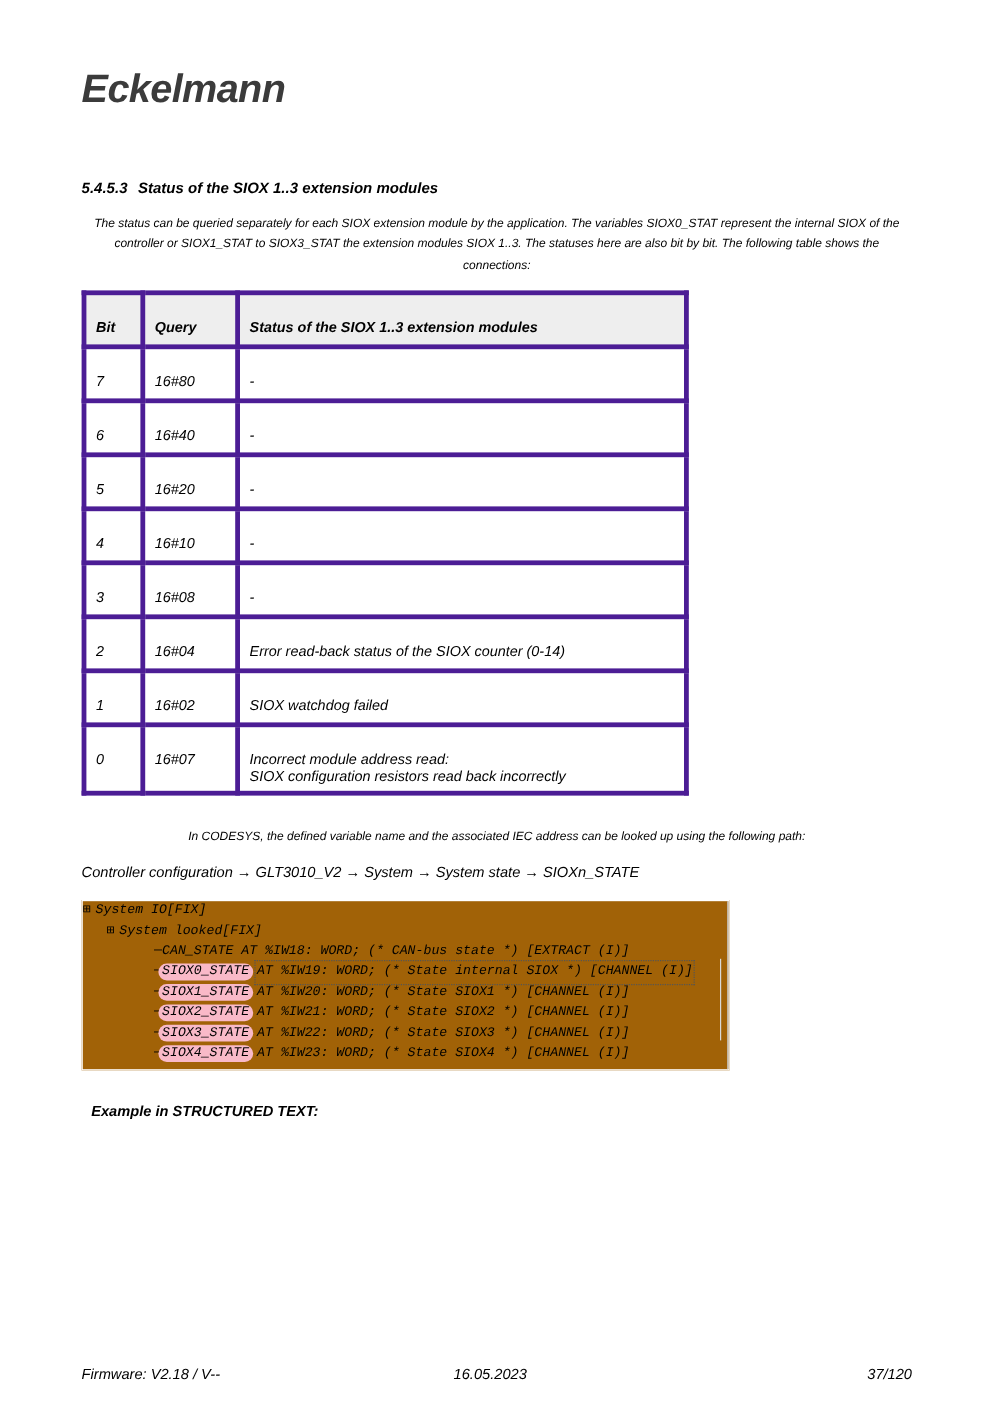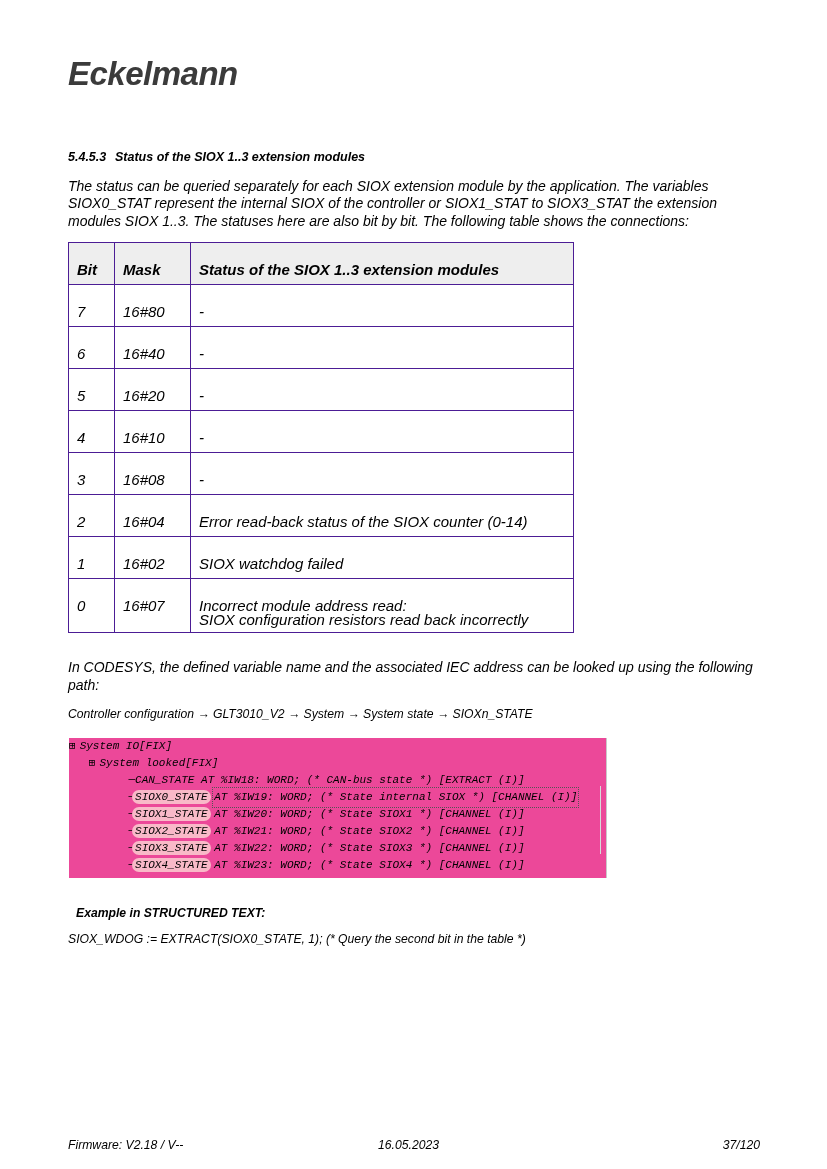--- a/index.html
+++ b/index.html
@@ -42,35 +42,35 @@
     font-size: 12.5px;
     font-weight: bold;
     margin: 0 0 14px 0;
     color: #000;
   }
   h1.section-title .num {
     display: inline-block;
     min-width: 47px;
   }
   p.para {
-    font-size: 14px;
+    font-size: 10px;
     line-height: 17.4px;
     margin: 0 0 12px 0;
-    text-align: left;
+    text-align: center;
   }
   table.bit-table {
     border-collapse: collapse;
     width: 506px;
     margin-top: 8px;
     margin-bottom: 26px;
   }
   table.bit-table th, table.bit-table td {
-    border: 1px solid #4c1d95;
+    border: 4px solid #4c1d95;
     padding: 20px 7px 5px 8px;
-    font-size: 15px;
+    font-size: 12px;
     vertical-align: top;
     line-height: 14px;
   }
   table.bit-table th {
     background: #eeeeee;
     font-weight: bold;
     text-align: left;
     height: 16px;
   }
   table.bit-table td.c1 { width: 30px; }
@@ -84,21 +84,21 @@
     font-size: 12.2px;
     line-height: 17.4px;
     margin: 0 0 12px 0;
   }
   .code-box {
     position: relative;
     margin-top: 14px;
     margin-bottom: 26px;
     width: 538px;
     min-height: 140px;
-    background: #ec4899;
+    background: #a16207;
     border: 1px solid #ffffff;
     font-family: "Liberation Mono", monospace;
     font-size: 11px;
     line-height: 17px;
     color: #000;
   }
   .code-box .rule-right {
     position: absolute;
     right: 0px;
     top: 0;
@@ -176,21 +176,21 @@
     <h1 class="section-title">
       <span class="num">5.4.5.3</span><span>Status of the SIOX 1..3 extension modules</span>
     </h1>
 
     <p class="para">The status can be queried separately for each SIOX extension module by the application. The variables SIOX0_STAT represent the internal SIOX of the controller or SIOX1_STAT to SIOX3_STAT the extension modules SIOX 1..3. The statuses here are also bit by bit. The following table shows the connections:</p>
 
     <table class="bit-table">
       <thead>
         <tr>
           <th class="c1">Bit</th>
-          <th class="c2">Mask</th>
+          <th class="c2">Query</th>
           <th>Status of the SIOX 1..3 extension modules</th>
         </tr>
       </thead>
       <tbody>
         <tr>
           <td class="c1">7</td>
           <td class="c2">16#80</td>
           <td>-</td>
         </tr>
         <tr>
@@ -251,21 +251,20 @@
       <div class="tree-row">         <span>─</span><span class="hl">SIOX1_STATE</span> <span>AT %IW20: WORD; (* State SIOX1 *) [CHANNEL (I)]</span></div>
 
       <div class="tree-row">         <span>─</span><span class="hl">SIOX2_STATE</span> <span>AT %IW21: WORD; (* State SIOX2 *) [CHANNEL (I)]</span></div>
 
       <div class="tree-row">         <span>─</span><span class="hl">SIOX3_STATE</span> <span>AT %IW22: WORD; (* State SIOX3 *) [CHANNEL (I)]</span></div>
 
       <div class="tree-row">         <span>─</span><span class="hl">SIOX4_STATE</span> <span>AT %IW23: WORD; (* State SIOX4 *) [CHANNEL (I)]</span></div>
     </div>
 
     <p class="example-head"><span>Example in </span><span>STRUCTURED TEXT:</span></p>
-    <p class="example-code">SIOX_WDOG := EXTRACT(SIOX0_STATE, 1); (* Query the second bit in the table *)</p>
 
   </div>
 
   <div class="footer">
     <span class="f-left">Firmware: V2.18 / V--</span>
     <span class="f-center">16.05.2023</span>
     <span class="f-right">37/120</span>
   </div>
 
 </div>

